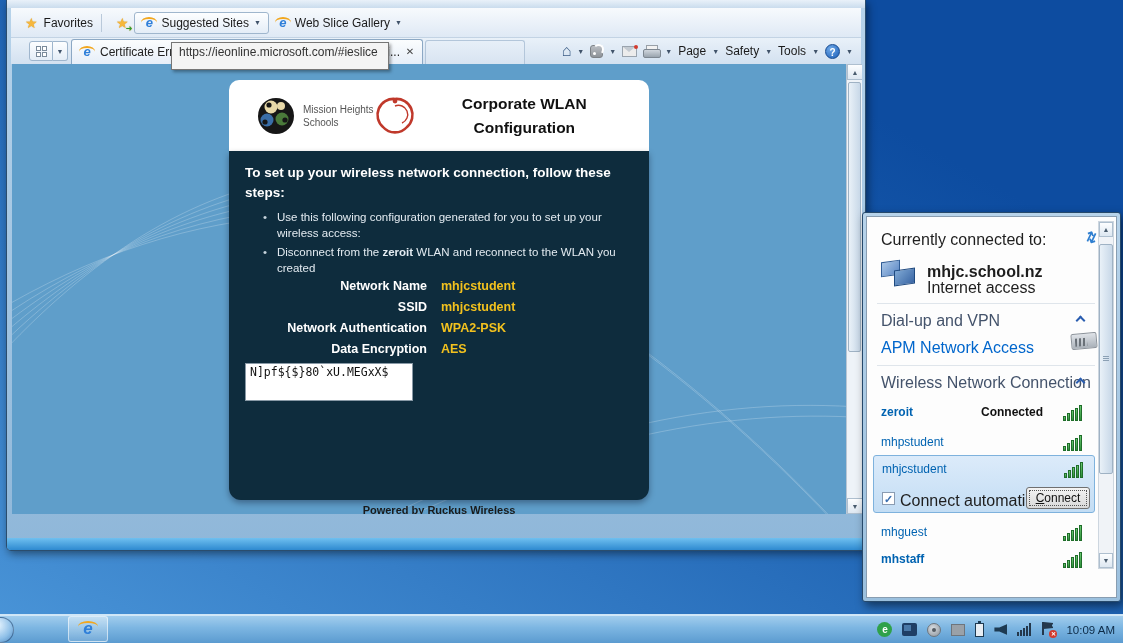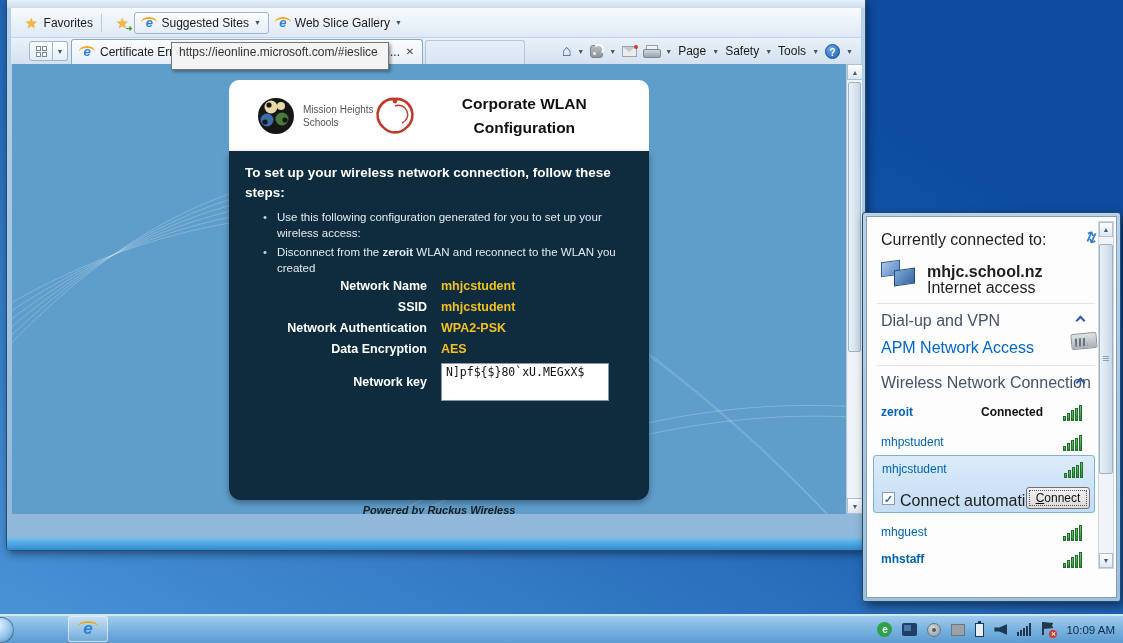--- a/index.html
+++ b/index.html
@@ -97,21 +97,21 @@
   .cfg{left:16px;top:128px;width:388px;font-size:12.5px;}
   .cfg-row{display:flex;align-items:center;margin-bottom:7px;}
   .cfg-label{flex:0 0 196px;text-align:right;font-weight:bold;color:#fff;padding-right:14px;}
   .cfg-value{font-weight:bold;color:#f2c11e;}
   .key-row{align-items:flex-start;margin-top:4px;}
   .key-row .cfg-label{padding-top:12px;}
   .key-box{width:168px;height:38px;background:#fff;border:1px solid #8899a6;
     font-family:"DejaVu Sans Mono",monospace;font-size:11.5px;color:#111;padding:2px 4px;line-height:1.2;}
   .dl-line{left:16px;top:300px;width:388px;font-size:12px;font-weight:bold;color:#eef3f7;}
   .dl-link{color:#f2b824;text-decoration:underline;font-weight:bold;}
-  .powered{left:217px;top:440px;width:420px;text-align:center;font-size:11px;font-style:italic;}
+  .powered{left:217px;top:440px;width:420px;text-align:center;font-size:11px;}
   .powered a{color:#1a1a1a;text-decoration:underline;font-weight:bold;}
 
   
   .status-bar{left:5px;top:514px;width:850px;height:25px;background:linear-gradient(#f4f8fc,#e2ebf5);
     border-top:1px solid #9ab0c8;font-size:12px;color:#222;}
   .pane-seps{left:214px;top:3px;width:212px;height:19px;
     background:repeating-linear-gradient(to right,#c9d5e3 0 1px,transparent 1px 30px);}
   .globe{left:444px;top:5px;width:14px;height:14px;border-radius:50%;
     background:radial-gradient(circle at 35% 35%,#a8dcf2,#3a8fd0 55%,#1b6aa8);border:1px solid #1a5c94;}
   .globe::after{content:"";position:absolute;left:2px;top:3px;width:7px;height:5px;background:#58b14a;
@@ -340,21 +340,20 @@
           </div>
           <div class="cfg-row">
             <span class="cfg-label">Network Authentication</span>
             <span class="cfg-value">WPA2-PSK</span>
           </div>
           <div class="cfg-row">
             <span class="cfg-label">Data Encryption</span>
             <span class="cfg-value">AES</span>
           </div>
           <div class="cfg-row key-row">
-            <span class="cfg-label">Network key</span>
             <span class="key-box">N]pf${$}80`xU.MEGxX$</span>
           </div>
         </div>
 
       </div>
 
       <div class="abs powered">
         <a href="#">Powered by Ruckus Wireless</a>
       </div>
 

